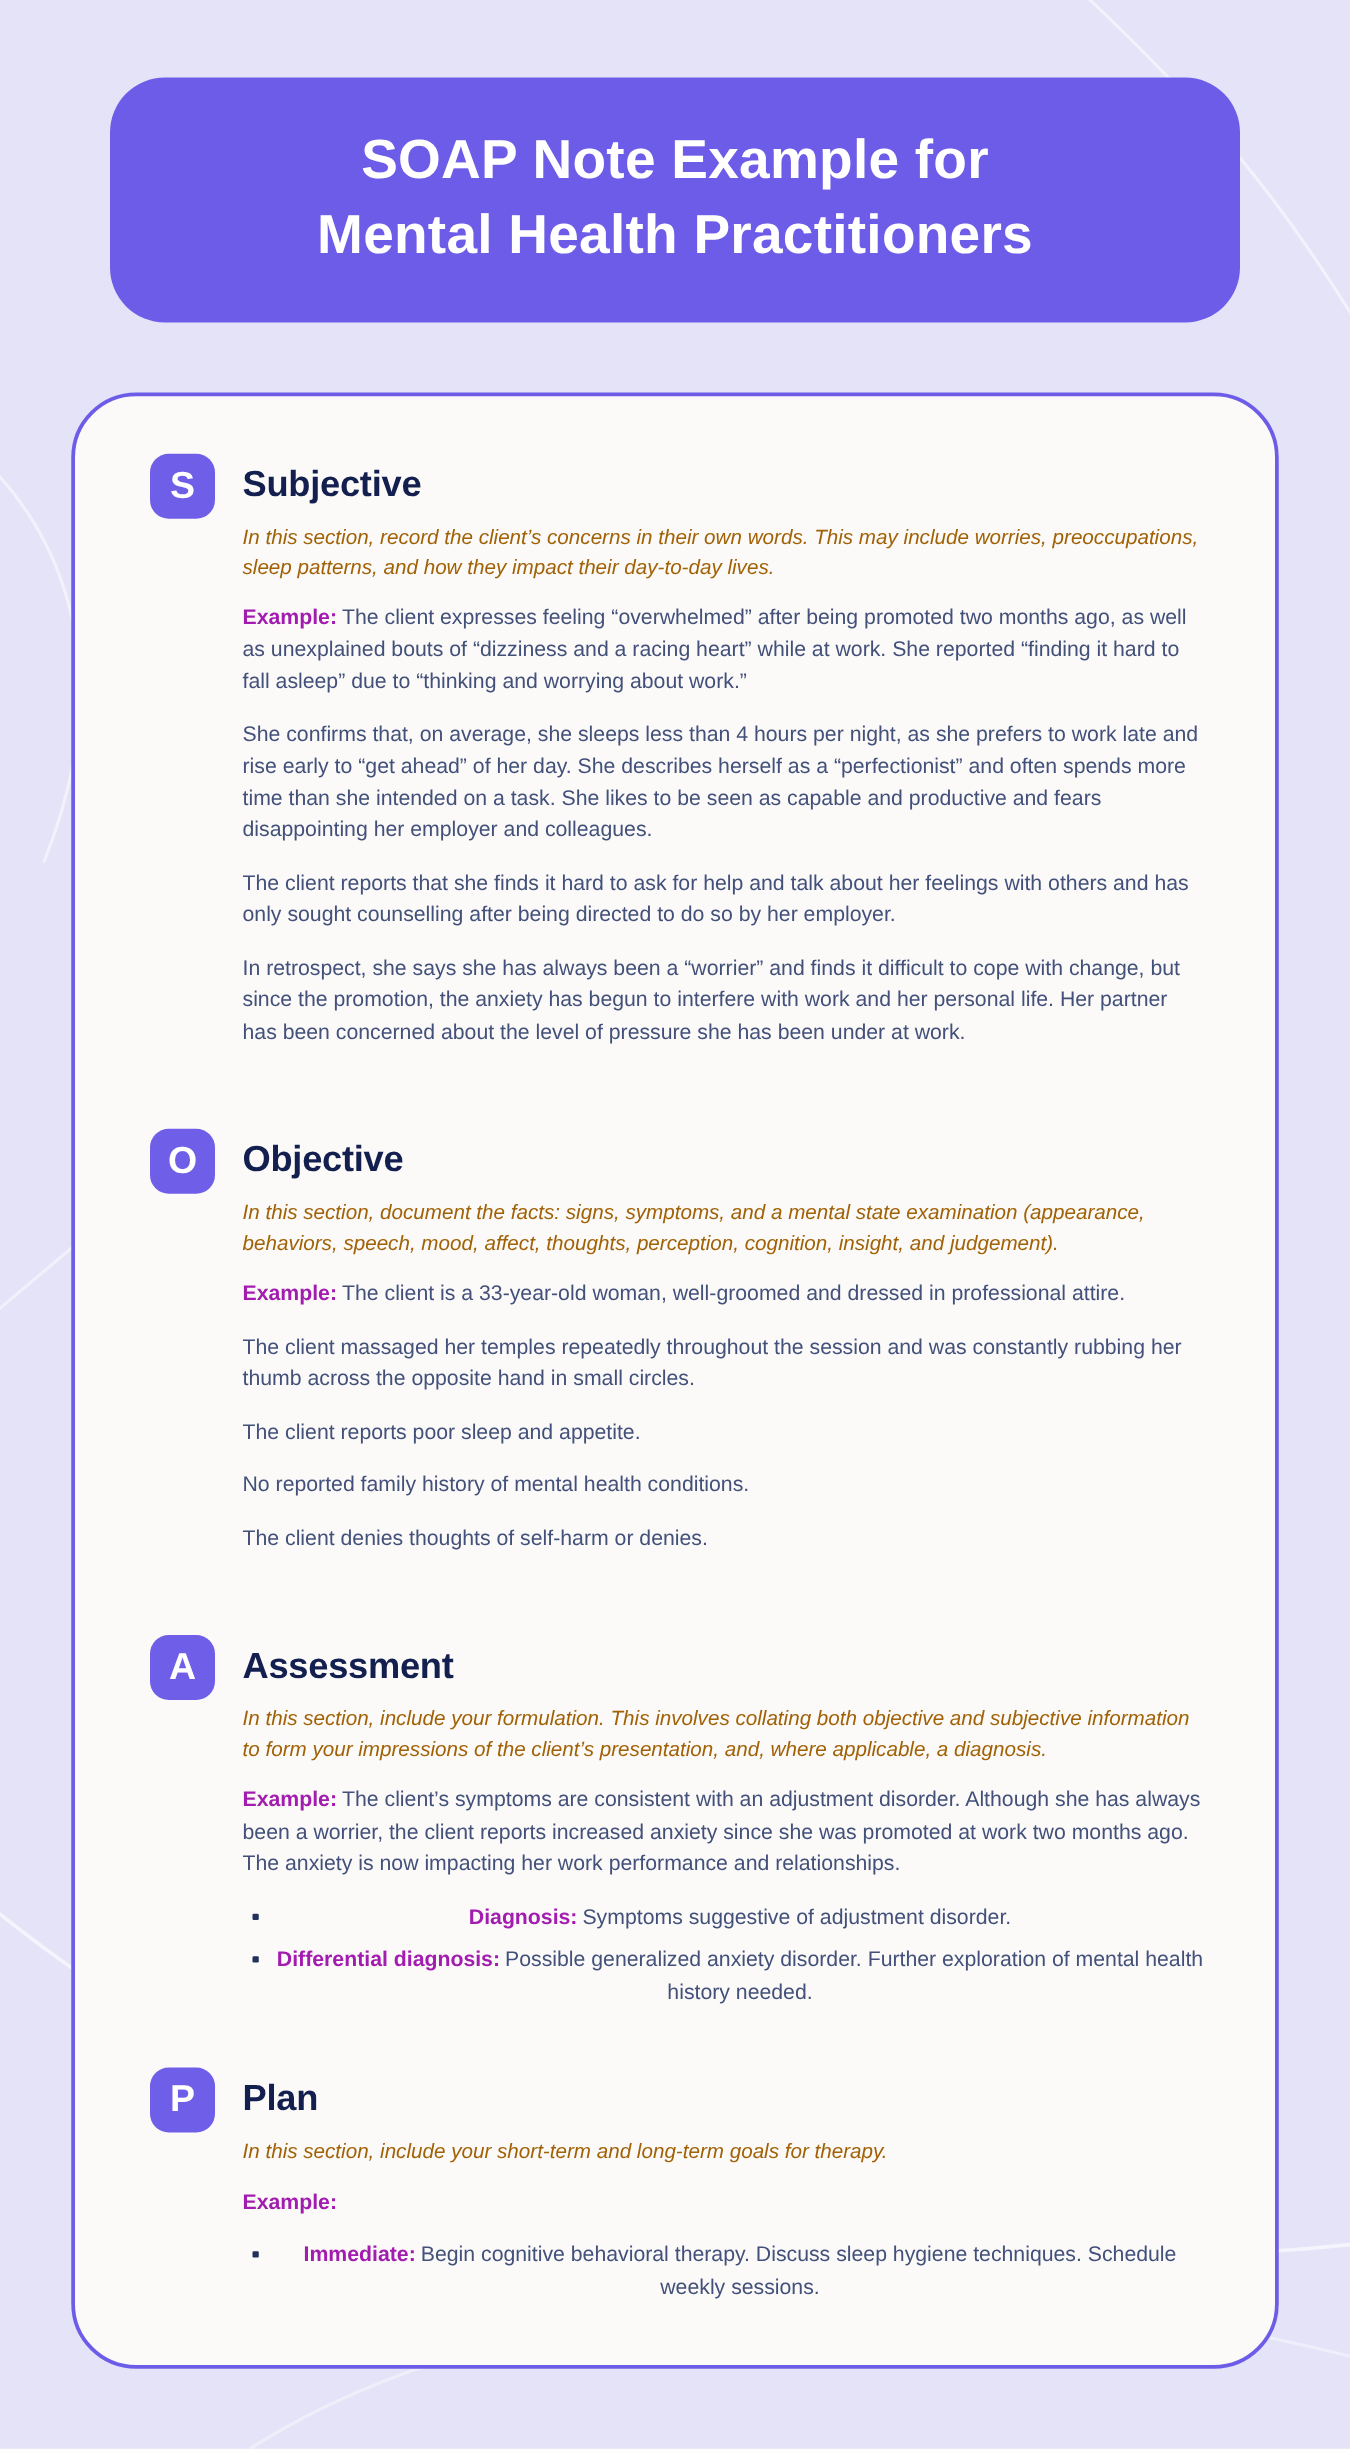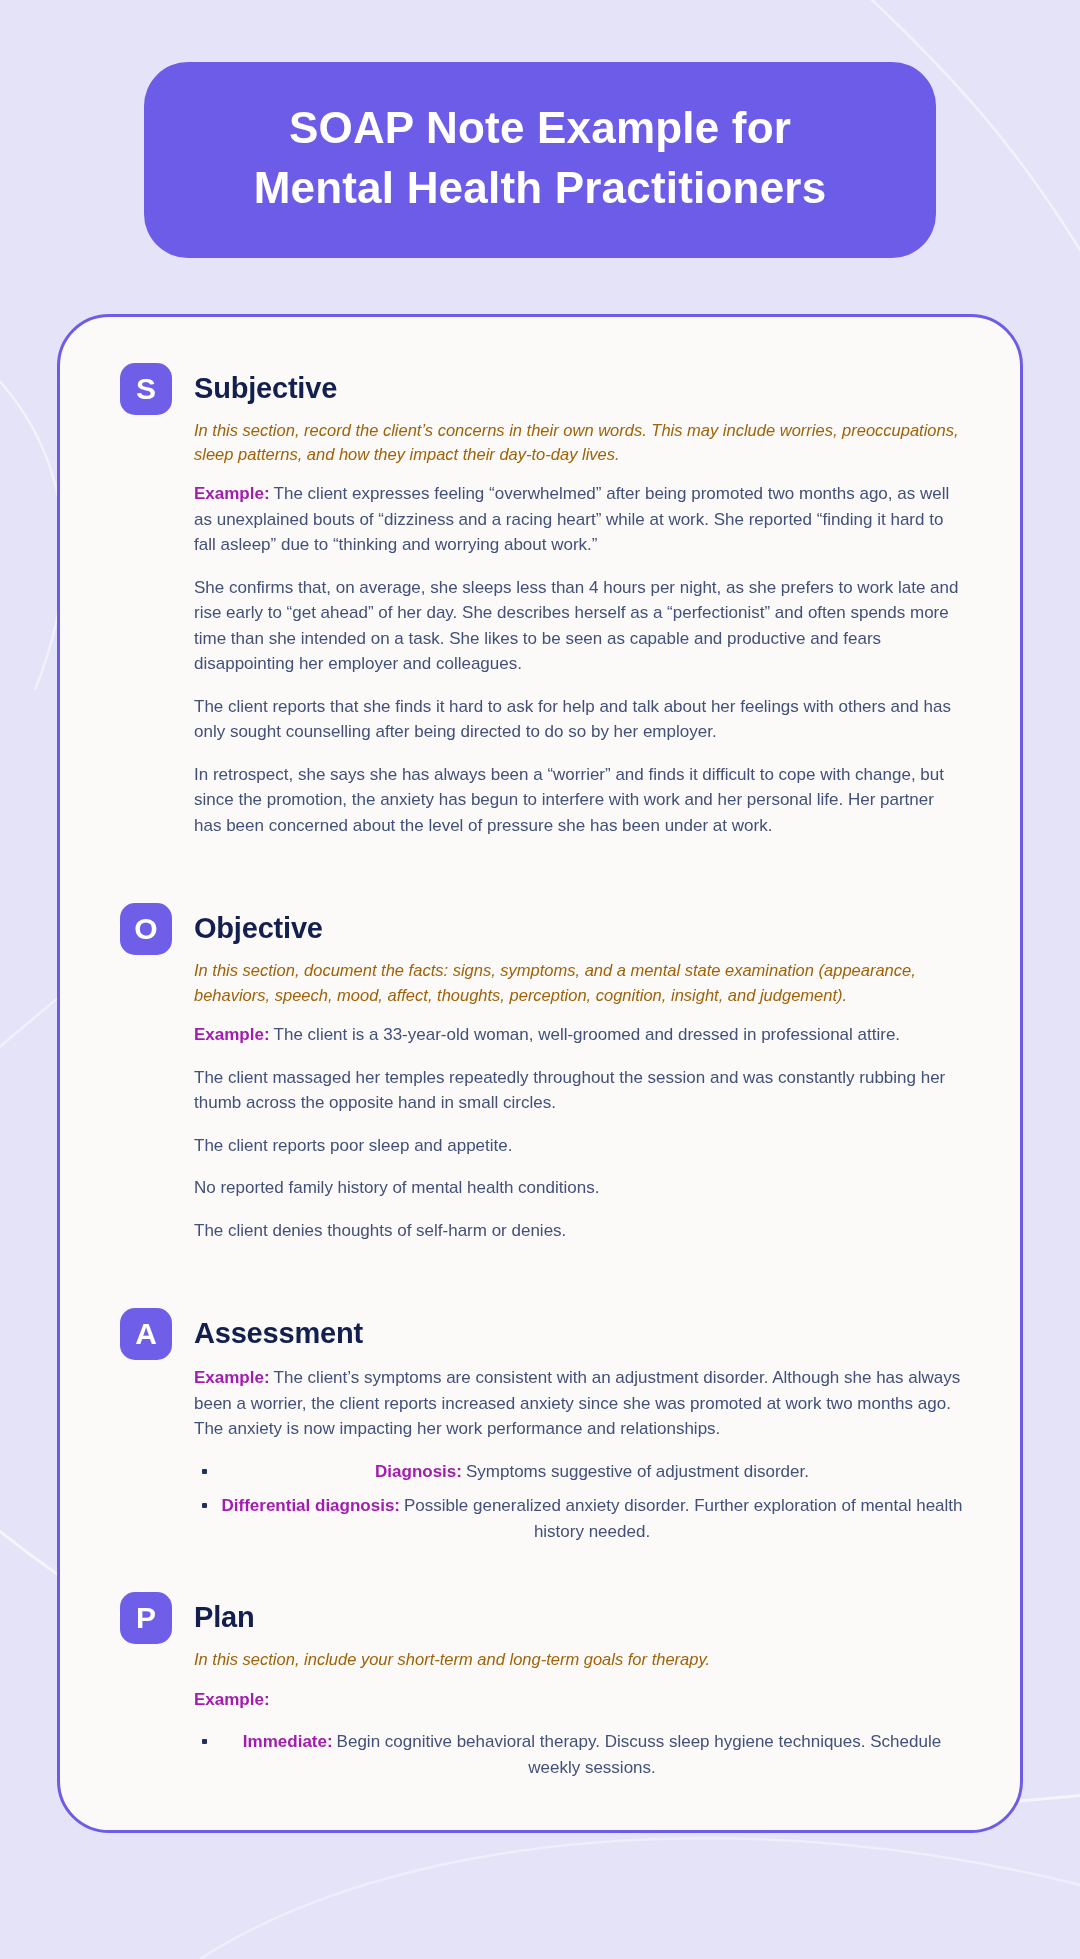--- a/index.html
+++ b/index.html
@@ -14,21 +14,21 @@
   .deco {
     position: absolute;
     inset: 0;
     width: 1080px;
     height: 1959px;
     pointer-events: none;
   }
   .wrap { position: relative; }
 
   .header-banner {
-    width: 792px;
+    width: 904px;
     margin: 62px auto 0;
     background: #6c5ce8;
     border-radius: 44px;
     color: #ffffff;
     text-align: center;
     padding: 36px 24px 40px;
     box-sizing: border-box;
   }
   .page-title {
     margin: 0;
@@ -165,20 +165,21 @@
             <p class="para"><span>The client massaged her temples repeatedly throughout the session and was constantly rubbing her thumb across the opposite hand in small circles.</span></p>
             <p class="para"><span>The client reports poor sleep and appetite.</span></p>
             <p class="para"><span>No reported family history of mental health conditions.</span></p>
             <p class="para"><span>The client denies thoughts of self-harm or denies.</span></p>
           </div>
         </div>
         <div class="section">
           <div class="badge">A</div>
           <div>
             <h2 class="section-title">Assessment</h2>
+            <div class="section-desc">In this section, include your formulation. This involves collating both objective and subjective information to form your impressions of the client’s presentation, and, where applicable, a diagnosis.</div>
             <p class="para"><span class="lead">Example:</span><span>The client’s symptoms are consistent with an adjustment disorder. Although she has always been a worrier, the client reports increased anxiety since she was promoted at work two months ago. The anxiety is now impacting her work performance and relationships.</span></p>
             <ul class="bullets">
               <li><span class="lead">Diagnosis:</span><span>Symptoms suggestive of adjustment disorder.</span></li>
               <li><span class="lead">Differential diagnosis:</span><span>Possible generalized anxiety disorder. Further exploration of mental health history needed.</span></li>
             </ul>
           </div>
         </div>
         <div class="section">
           <div class="badge">P</div>
           <div>

